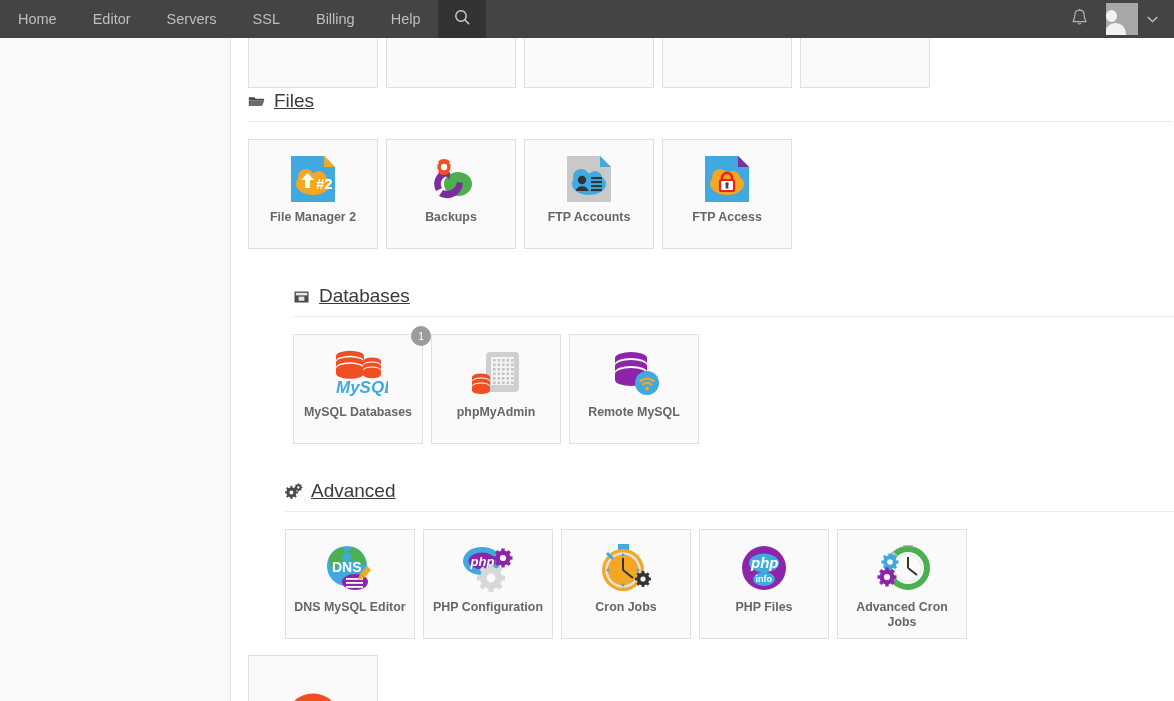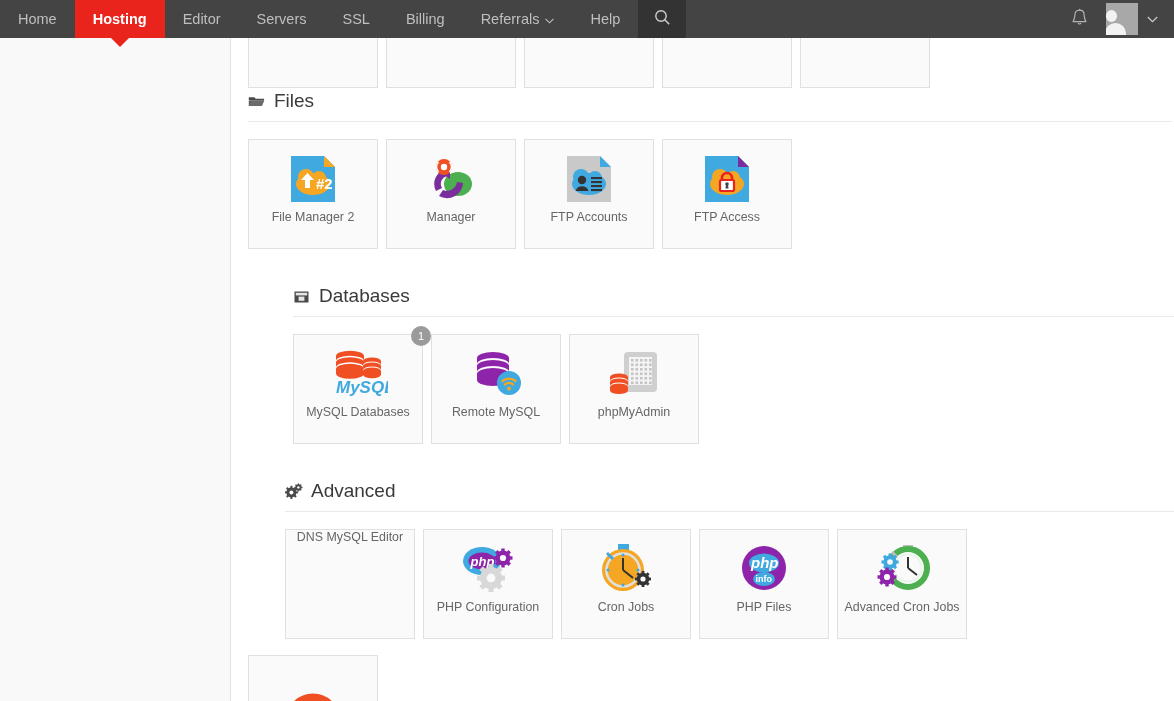--- a/index.html
+++ b/index.html
@@ -110,20 +110,21 @@
   .section { position: absolute; left: 16px; width: 924px; }
   .section-head {
     display: flex; align-items: center;
     gap: 9px;
     padding-bottom: 9px;
   }
   .section-title {
     font-size: 19px;
     color: #3a3a3a;
     font-weight: normal;
+    text-decoration: underline;
   }
   .sec-ico { width: 17px; height: 17px; display:block; }
   .divider { height: 1px; background: #e9e9e9; width: 924px; }
 
   .card-grid {
     display: flex; flex-wrap: wrap;
     gap: 8px;
     padding-top: 17px;
   }
   .card {
@@ -139,20 +140,21 @@
     height: 62px;
     display: flex; align-items: center; justify-content: center;
     margin-top: 8px;
   }
   .card-label {
     font-size: 12.4px;
     color: #666666;
     text-align: center;
     line-height: 1.2;
     padding: 0 4px;
+    font-weight: bold;
   }
   .badge {
     position: absolute;
     top: -9px; right: -9px;
     width: 20px; height: 20px;
     border-radius: 50%;
     background: #9b9b9b;
     color: #ffffff;
     font-size: 11px;
     display: flex; align-items: center; justify-content: center;
@@ -171,49 +173,37 @@
 </head>
 <body>
 
 <div class="navbar">
   <div class="nav-left">
 
     <div class="nav-item">
       <span>Home</span>
     </div>
 
-    <div class="nav-item active">
-      <span>Hosting</span>
-      <span class="caret-down"></span>
-    </div>
 
     <div class="nav-item">
       <span>Editor</span>
     </div>
 
     <div class="nav-item">
       <span>Servers</span>
     </div>
 
     <div class="nav-item">
       <span>SSL</span>
     </div>
 
     <div class="nav-item">
       <span>Billing</span>
     </div>
 
-    <div class="nav-item">
-      <span>Referrals</span>
-      <span class="chev">
-        <svg width="9" height="6" viewBox="0 0 9 6">
-            <path d="M0.5 0.8 L4.5 4.8 L8.5 0.8" fill="none" stroke="#bfbfbf" stroke-width="1.1"></path>
-          </svg>
-      </span>
-    </div>
 
     <div class="nav-item">
       <span>Help</span>
     </div>
 
     <div class="nav-search">
       <span>
         <svg width="17" height="17" viewBox="0 0 17 17">
           <circle cx="7" cy="7" r="5.2" fill="none" stroke="#cfcfcf" stroke-width="1.4"></circle>
           <line x1="10.8" y1="10.8" x2="15.2" y2="15.2" stroke="#cfcfcf" stroke-width="1.5"></line>
@@ -294,21 +284,21 @@
             <ellipse cx="35" cy="33" rx="14" ry="12" fill="#4caf50"></ellipse>
             <path d="M13 40 a15 15 0 0 1 11 -22 l0 7 a8 8 0 0 0 -5 12 Z" fill="#7b2d9e"></path>
             <path d="M40 32 a16 16 0 0 1 -24 13 l4 -6 a10 10 0 0 0 14 -8 Z" fill="#7b2d9e"></path>
             <path d="M18 22 l9 -6 l0 12 Z" fill="#7b2d9e"></path>
             <circle cx="21" cy="16" r="8" fill="#f04e23"></circle>
             <circle cx="21" cy="16" r="3.2" fill="#ffffff"></circle>
             <path d="M15.5 11 a7.5 7.5 0 0 0 0 10" fill="none" stroke="#ffffff" stroke-width="1.5"></path>
             <path d="M26.5 11 a7.5 7.5 0 0 1 0 10" fill="none" stroke="#ffffff" stroke-width="1.5"></path>
           </svg>
         </div>
-        <div class="card-label">Manager</div>
+        <div class="card-label">Backups</div>
       </div>
 
       <div class="card">
         <div class="card-icon">
           <svg width="56" height="56" viewBox="0 0 56 56">
             <path d="M6 5 h33 l11 11 v35 H6 Z" fill="#c9c9c9"></path>
             <path d="M39 5 l11 11 h-11 Z" fill="#3fa9e0"></path>
             <ellipse cx="28" cy="33" rx="17" ry="11" fill="#3fa9e0"></ellipse>
             <circle cx="20" cy="26" r="8" fill="#3fa9e0"></circle>
             <circle cx="34" cy="27" r="7" fill="#3fa9e0"></circle>
@@ -374,40 +364,20 @@
             <ellipse cx="44" cy="20" rx="9" ry="3.6" fill="#ffffff"></ellipse>
             <ellipse cx="44" cy="21" rx="9" ry="3.6" fill="#f04e23"></ellipse>
             <path d="M35 21 v4 a9 3.6 0 0 0 18 0 v-4 Z" fill="#f04e23"></path>
             <ellipse cx="44" cy="25" rx="9" ry="3.6" fill="#ffffff"></ellipse>
             <ellipse cx="44" cy="26" rx="9" ry="3.6" fill="#f04e23"></ellipse>
             <path d="M35 26 v3.6 a9 3.6 0 0 0 18 0 v-3.6 Z" fill="#f04e23"></path>
             <text x="8" y="48" font-family="'Liberation Sans',sans-serif" font-size="17" font-weight="bold" font-style="italic" fill="#3fa9e0">MySQL</text>
           </svg>
         </div>
         <div class="card-label">MySQL Databases</div>
-      </div>
-
-      <div class="card">
-        <div class="card-icon">
-          <svg width="56" height="56" viewBox="0 0 56 56">
-            <ellipse cx="25" cy="12" rx="16" ry="6" fill="#8e24aa"></ellipse>
-            <path d="M9 12 v6 a16 6 0 0 0 32 0 v-6 Z" fill="#8e24aa"></path>
-            <ellipse cx="25" cy="18" rx="16" ry="6" fill="#ffffff"></ellipse>
-            <ellipse cx="25" cy="20" rx="16" ry="6" fill="#8e24aa"></ellipse>
-            <path d="M9 20 v6 a16 6 0 0 0 32 0 v-6 Z" fill="#8e24aa"></path>
-            <ellipse cx="25" cy="26" rx="16" ry="6" fill="#ffffff"></ellipse>
-            <ellipse cx="25" cy="28" rx="16" ry="6" fill="#8e24aa"></ellipse>
-            <path d="M9 28 v6 a16 6 0 0 0 32 0 v-6 Z" fill="#8e24aa"></path>
-            <circle cx="41" cy="37" r="12" fill="#3fa9e0"></circle>
-            <path d="M34.5 35 a10 10 0 0 1 13 0" fill="none" stroke="#f5a623" stroke-width="2.4" stroke-linecap="round"></path>
-            <path d="M37 38.5 a6.2 6.2 0 0 1 8 0" fill="none" stroke="#f5a623" stroke-width="2.4" stroke-linecap="round"></path>
-            <circle cx="41" cy="42.5" r="2" fill="#f5a623"></circle>
-          </svg>
-        </div>
-        <div class="card-label">Remote MySQL</div>
       </div>
 
       <div class="card">
         <div class="card-icon">
           <svg width="56" height="56" viewBox="0 0 56 56">
             <rect x="18" y="6" width="33" height="40" rx="4" fill="#cfcfcf"></rect>
             <rect x="23" y="11" width="23" height="28" fill="#f4f4f4"></rect>
             <g fill="#c4c4c4">
               <rect x="25" y="13" width="2.6" height="2.6"></rect>
                   <rect x="29.5" y="13" width="2.6" height="2.6"></rect>
@@ -446,20 +416,40 @@
             <ellipse cx="13" cy="36" rx="9" ry="3.6" fill="#f04e23"></ellipse>
             <path d="M4 36 v4 a9 3.6 0 0 0 18 0 v-4 Z" fill="#f04e23"></path>
             <ellipse cx="13" cy="40" rx="9" ry="3.6" fill="#ffffff"></ellipse>
             <ellipse cx="13" cy="41" rx="9" ry="3.6" fill="#f04e23"></ellipse>
             <path d="M4 41 v3.5 a9 3.6 0 0 0 18 0 v-3.5 Z" fill="#f04e23"></path>
           </svg>
         </div>
         <div class="card-label">phpMyAdmin</div>
       </div>
 
+      <div class="card">
+        <div class="card-icon">
+          <svg width="56" height="56" viewBox="0 0 56 56">
+            <ellipse cx="25" cy="12" rx="16" ry="6" fill="#8e24aa"></ellipse>
+            <path d="M9 12 v6 a16 6 0 0 0 32 0 v-6 Z" fill="#8e24aa"></path>
+            <ellipse cx="25" cy="18" rx="16" ry="6" fill="#ffffff"></ellipse>
+            <ellipse cx="25" cy="20" rx="16" ry="6" fill="#8e24aa"></ellipse>
+            <path d="M9 20 v6 a16 6 0 0 0 32 0 v-6 Z" fill="#8e24aa"></path>
+            <ellipse cx="25" cy="26" rx="16" ry="6" fill="#ffffff"></ellipse>
+            <ellipse cx="25" cy="28" rx="16" ry="6" fill="#8e24aa"></ellipse>
+            <path d="M9 28 v6 a16 6 0 0 0 32 0 v-6 Z" fill="#8e24aa"></path>
+            <circle cx="41" cy="37" r="12" fill="#3fa9e0"></circle>
+            <path d="M34.5 35 a10 10 0 0 1 13 0" fill="none" stroke="#f5a623" stroke-width="2.4" stroke-linecap="round"></path>
+            <path d="M37 38.5 a6.2 6.2 0 0 1 8 0" fill="none" stroke="#f5a623" stroke-width="2.4" stroke-linecap="round"></path>
+            <circle cx="41" cy="42.5" r="2" fill="#f5a623"></circle>
+          </svg>
+        </div>
+        <div class="card-label">Remote MySQL</div>
+      </div>
+
     </div>
   </div>
 
   <div class="section" style="top:442px;margin-left:37px;">
     <div class="section-head">
       <span class="sec-ico">
         <svg width="18" height="17" viewBox="0 0 18 17">
           <g fill="#4a4a4a">
             <circle cx="6.4" cy="9.4" r="5"></circle>
             <rect x="5.4" y="2.8" width="2" height="13.2"></rect>
@@ -481,20 +471,35 @@
           </g>
           <circle cx="13.4" cy="4.4" r="1.2" fill="#ffffff"></circle>
         </svg>
       </span>
       <span class="section-title">Advanced</span>
     </div>
     <div class="divider"></div>
     <div class="card-grid">
 
       <div class="card">
+        <div class="card-icon">
+          <svg width="56" height="56" viewBox="0 0 56 56">
+            <circle cx="25" cy="25" r="20" fill="#3fa9e0"></circle>
+            <path d="M7 17 a20 20 0 0 1 14 -11 l3 6 l-5 4 l4 4 l-7 3 l-2 6 l-6 -4 Z" fill="#4caf50"></path>
+            <path d="M31 6 a20 20 0 0 1 13 17 l-7 2 l-3 -6 l-6 2 l1 -7 l-4 -3 Z" fill="#4caf50"></path>
+            <path d="M17 40 a20 20 0 0 0 25 -6 l-7 -3 l-4 5 l-6 -2 l-2 6 Z" fill="#4caf50"></path>
+            <text x="10" y="31" font-family="'Liberation Sans',sans-serif" font-size="14" font-weight="bold" fill="#ffffff">DNS</text>
+            <ellipse cx="33" cy="41" rx="13" ry="8" fill="#8e24aa"></ellipse>
+            <rect x="24" y="37" width="17" height="1.8" fill="#ffffff"></rect>
+            <rect x="24" y="41" width="17" height="1.8" fill="#ffffff"></rect>
+            <rect x="24" y="45" width="17" height="1.8" fill="#ffffff"></rect>
+            <path d="M38 33 l7 -8 l4 4 l-7 8 Z" fill="#f5a623"></path>
+            <path d="M38 33 l-2 6 l6 -2 Z" fill="#f5a623"></path>
+          </svg>
+        </div>
         <div class="card-label">DNS MySQL Editor</div>
       </div>
 
       <div class="card">
         <div class="card-icon">
           <svg width="58" height="56" viewBox="0 0 58 56">
             <ellipse cx="23" cy="20" rx="19" ry="14" fill="#3fa9e0"></ellipse>
             <ellipse cx="23" cy="20" rx="13.5" ry="8.5" fill="#8e24aa"></ellipse>
             <text x="11.5" y="25" font-family="'Liberation Sans',sans-serif" font-size="13" font-weight="bold" font-style="italic" fill="#ffffff">php</text>
             <g fill="#8e24aa">

